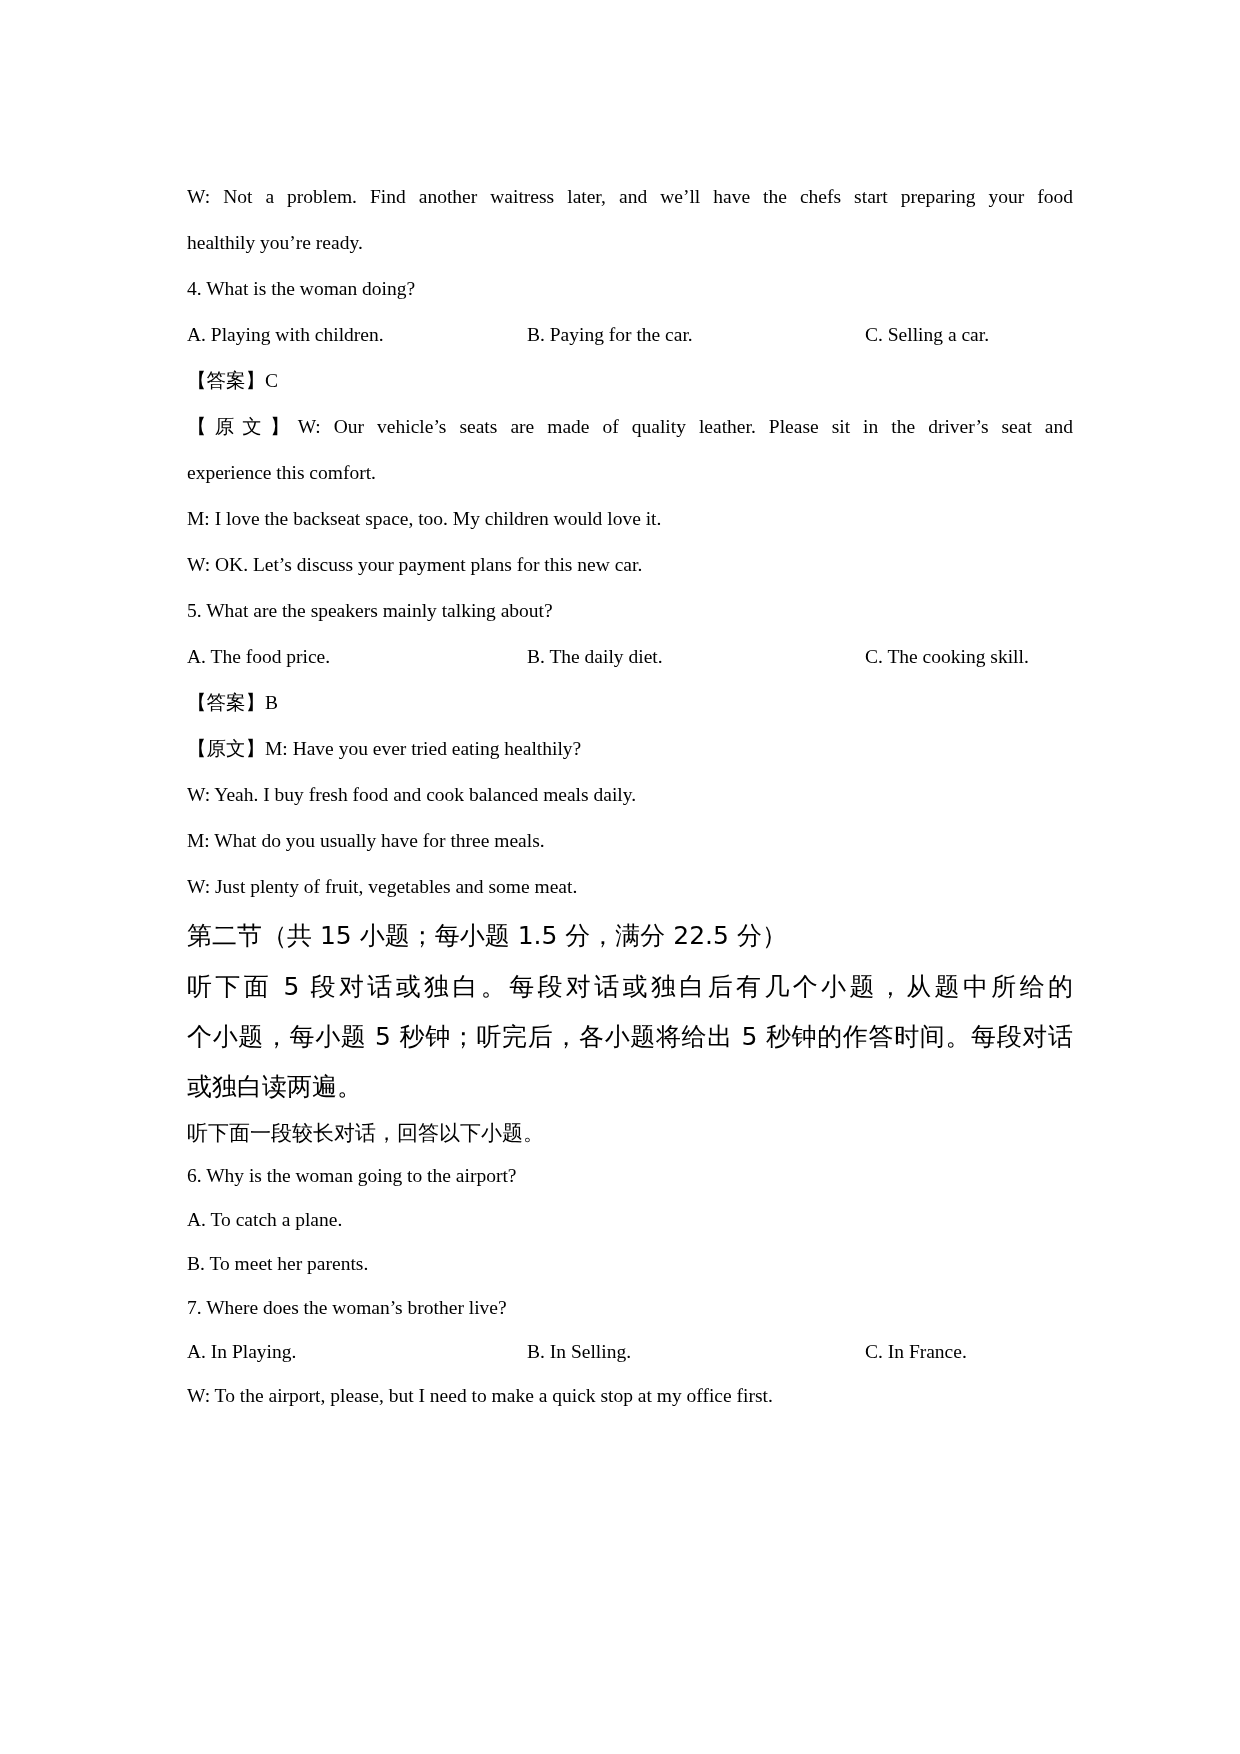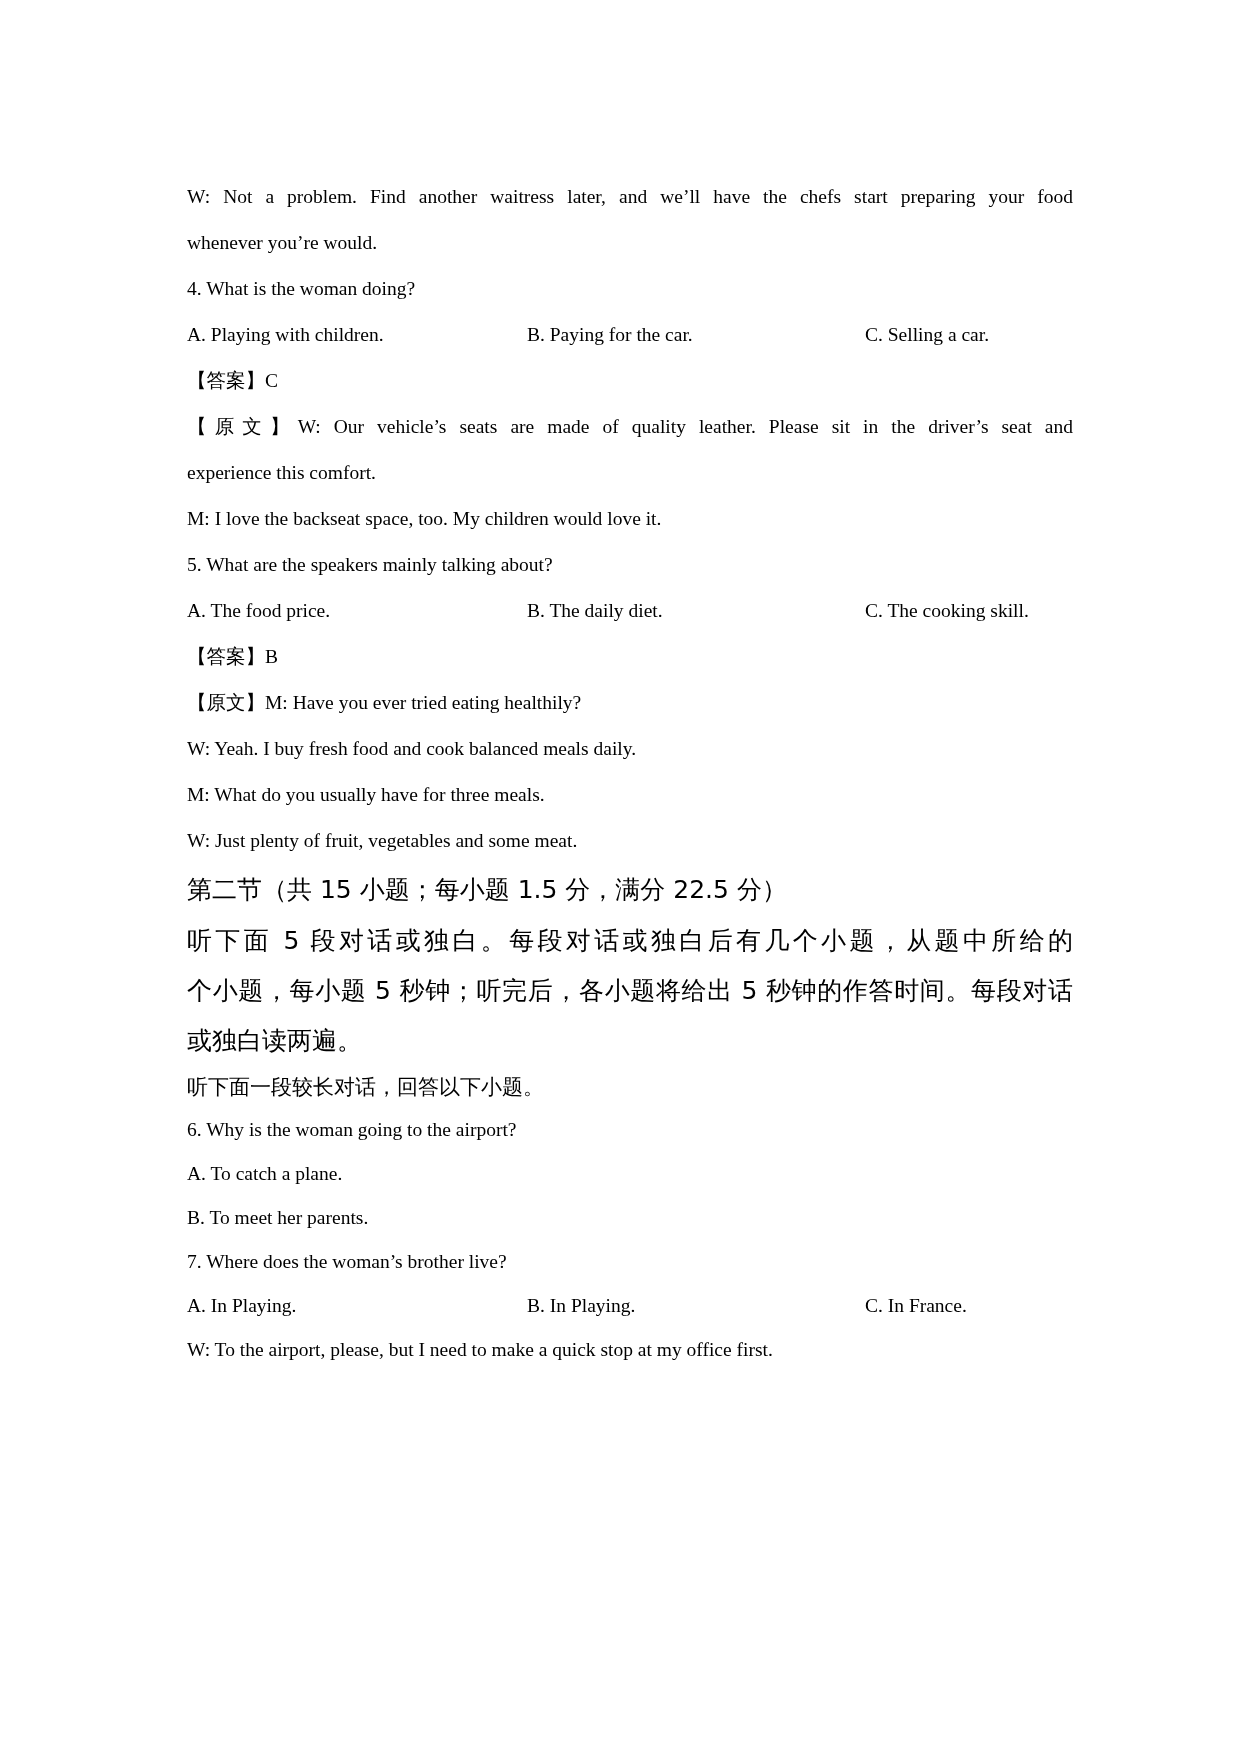--- a/index.html
+++ b/index.html
@@ -43,39 +43,40 @@
   .keep-space { white-space:pre-wrap; }
   .lbl { letter-spacing:0; }
 </style>
 </head>
 <body>
 
 <div class="page">
   <div class="content">
 
     <div class="en fill">W: Not a problem. Find another waitress later, and we’ll have the chefs start preparing your food</div>
-    <div class="en">whenever you’re would.</div>
+    <div class="en">healthily you’re ready.</div>
     <div class="en">4. What is the woman doing?</div>
 
     <div class="en opt-row">
       <span class="opt-a">A. Playing with children.</span>
       <span class="opt-b">B. Paying for the car.</span>
       <span class="opt-c">C. Selling a car.</span>
     </div>
 
     <div class="en">
       <span class="lbl">【答案】</span><span class="keep-space">C</span>
     </div>
 
     <div class="en fill">
       <span class="lbl">【原文】</span><span>W: Our vehicle’s seats are made of quality leather. Please sit in the driver’s seat and</span>
     </div>
 
     <div class="en">experience this comfort.</div>
     <div class="en">M: I love the backseat space, too. My children would love it.</div>
+    <div class="en">W: OK. Let’s discuss your payment plans for this new car.</div>
     <div class="en">5. What are the speakers mainly talking about?</div>
 
     <div class="en opt-row">
       <span class="opt-a">A. The food price.</span>
       <span class="opt-b">B. The daily diet.</span>
       <span class="opt-c">C. The cooking skill.</span>
     </div>
 
     <div class="en">
       <span class="lbl">【答案】</span><span class="keep-space">B</span>
@@ -96,21 +97,21 @@
 
     <div class="cnr">听下面一段较长对话，回答以下小题。</div>
 
     <div class="en l44">6. Why is the woman going to the airport?</div>
     <div class="en l44">A. To catch a plane.</div>
     <div class="en l44">B. To meet her parents.</div>
     <div class="en l44">7. Where does the woman’s brother live?</div>
 
     <div class="en l44 opt-row">
       <span class="opt-a">A. In Playing.</span>
-      <span class="opt-b">B. In Playing.</span>
+      <span class="opt-b">B. In Selling.</span>
       <span class="opt-c">C. In France.</span>
     </div>
 
 
 
     <div class="en l44">W: To the airport, please, but I need to make a quick stop at my office first.</div>
 
   </div>
 </div>
 

